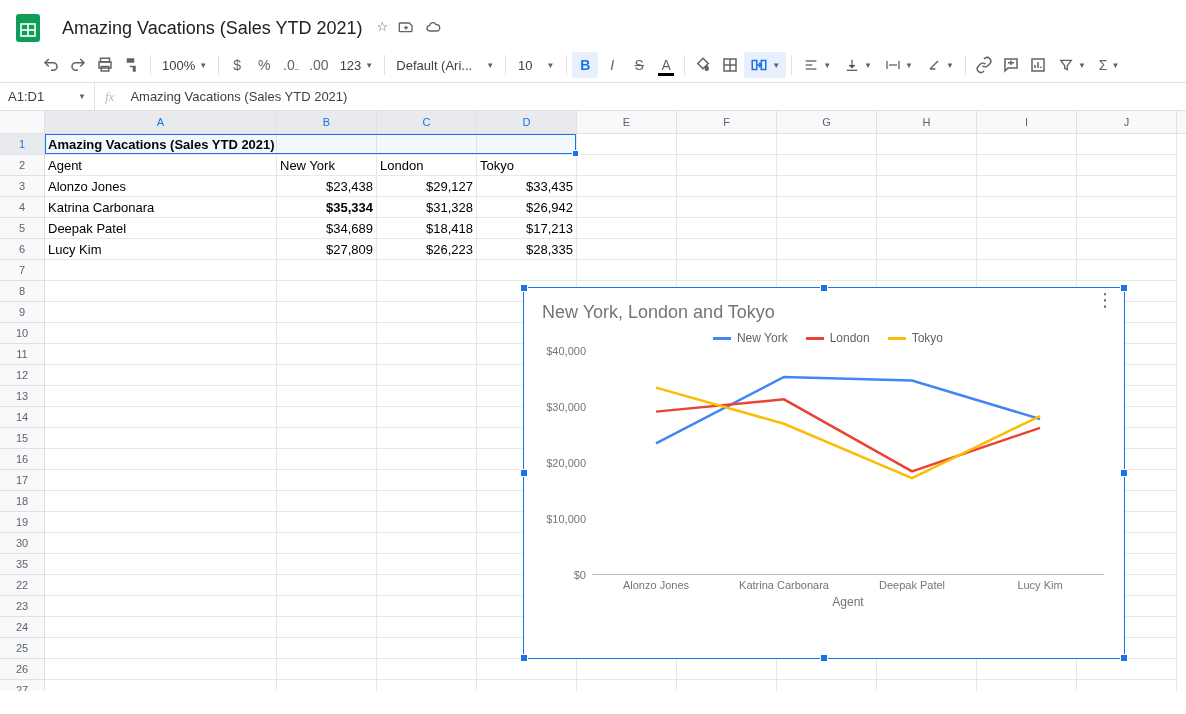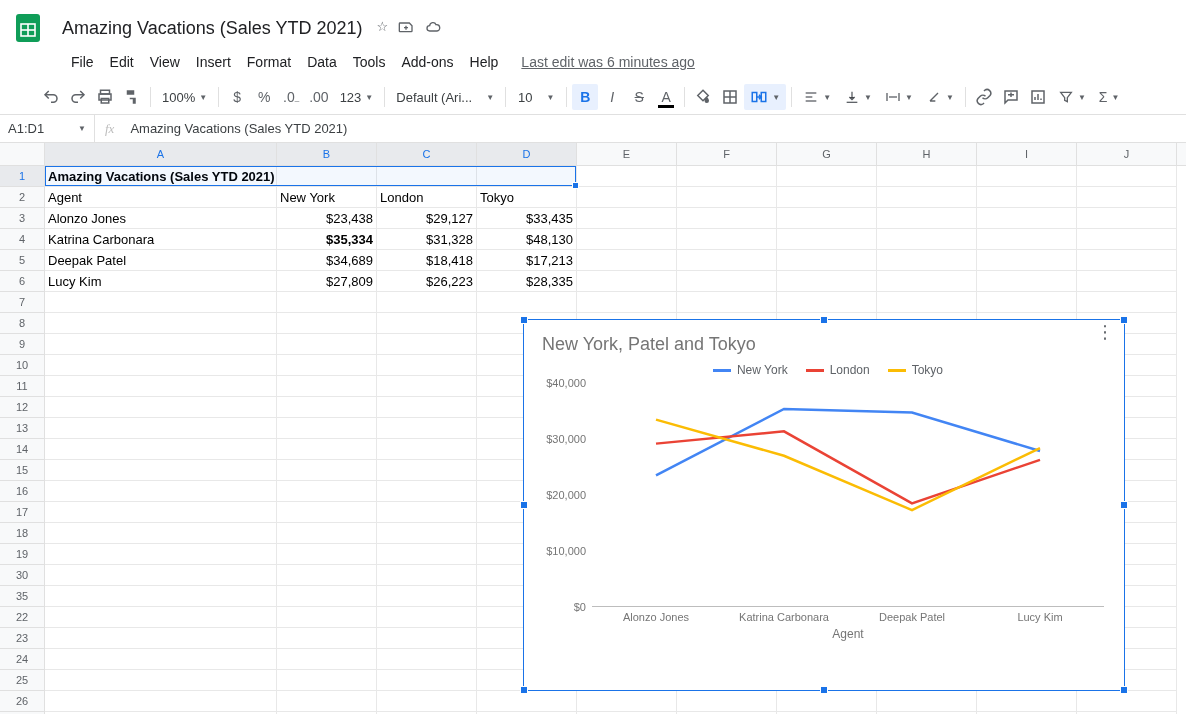--- a/index.html
+++ b/index.html
@@ -81,32 +81,20 @@
       <span>☆</span>
       <span><svg width="16" height="16" viewBox="0 0 24 24" fill="none" stroke="#5f6368" stroke-width="2">
             <path d="M3 6h14l4 4v8a1 1 0 0 1-1 1H3a1 1 0 0 1-1-1V7a1 1 0 0 1 1-1z"></path>
             <path d="M12 10v6M9 13h6"></path>
           </svg></span>
       <span><svg width="18" height="16" viewBox="0 0 24 24" fill="none" stroke="#5f6368" stroke-width="2">
             <path d="M18 18H7a4 4 0 0 1 0-8 5 5 0 0 1 9.6-1.5A3.5 3.5 0 0 1 18 18z"></path>
           </svg></span>
     </div>
   </div>
-  <div class="menu-bar">
-    <span class="menu-item">File</span>
-    <span class="menu-item">Edit</span>
-    <span class="menu-item">View</span>
-    <span class="menu-item">Insert</span>
-    <span class="menu-item">Format</span>
-    <span class="menu-item">Data</span>
-    <span class="menu-item">Tools</span>
-    <span class="menu-item">Add-ons</span>
-    <span class="menu-item">Help</span>
-    <span class="last-edit">Last edit was 6 minutes ago</span>
-  </div>
 </div>
 
 <div class="toolbar">
   <div class="tb-btn">
       <svg width="18" height="18" viewBox="0 0 24 24" fill="none" stroke="#5f6368" stroke-width="2">
         <path d="M9 14L4 9l5-5"></path>
         <path d="M4 9h11a5 5 0 0 1 0 10h-3"></path>
       </svg>
     </div>
   <div class="tb-btn">
@@ -331,21 +319,21 @@
         <div class="cell" style="width: 100px;"></div>
         <div class="cell" style="width: 100px;"></div>
         <div class="cell" style="width: 100px;"></div>
         <div class="cell" style="width: 100px;"></div>
         <div class="cell" style="width: 100px;"></div>
       </div>
       <div class="row">
         <div class="cell" style="width: 232px;">Katrina Carbonara</div>
         <div class="cell right" style="width: 100px; font-weight: bold;">$35,334</div>
         <div class="cell right" style="width: 100px;">$31,328</div>
-        <div class="cell right" style="width: 100px;">$48,130</div>
+        <div class="cell right" style="width: 100px;">$26,942</div>
         <div class="cell" style="width: 100px;"></div>
         <div class="cell" style="width: 100px;"></div>
         <div class="cell" style="width: 100px;"></div>
         <div class="cell" style="width: 100px;"></div>
         <div class="cell" style="width: 100px;"></div>
         <div class="cell" style="width: 100px;"></div>
       </div>
       <div class="row">
         <div class="cell" style="width: 232px;">Deepak Patel</div>
         <div class="cell right" style="width: 100px;">$34,689</div>
@@ -631,21 +619,21 @@
     <div class="chart-handle ch-tl"></div>
     <div class="chart-handle ch-tm"></div>
     <div class="chart-handle ch-tr"></div>
     <div class="chart-handle ch-ml"></div>
     <div class="chart-handle ch-mr"></div>
     <div class="chart-handle ch-bl"></div>
     <div class="chart-handle ch-bm"></div>
     <div class="chart-handle ch-br"></div>
     <div class="chart-inner">
       <div class="chart-menu">⋮</div>
-      <div class="chart-title">New York, Patel and Tokyo</div>
+      <div class="chart-title">New York, London and Tokyo</div>
       <div class="chart-legend" id="chart-legend">
           <div class="legend-item">
             <div class="legend-swatch" style="background:#4285f4"></div>
             <span>New York</span>
           </div>
           <div class="legend-item">
             <div class="legend-swatch" style="background:#ea4335"></div>
             <span>London</span>
           </div>
           <div class="legend-item">

